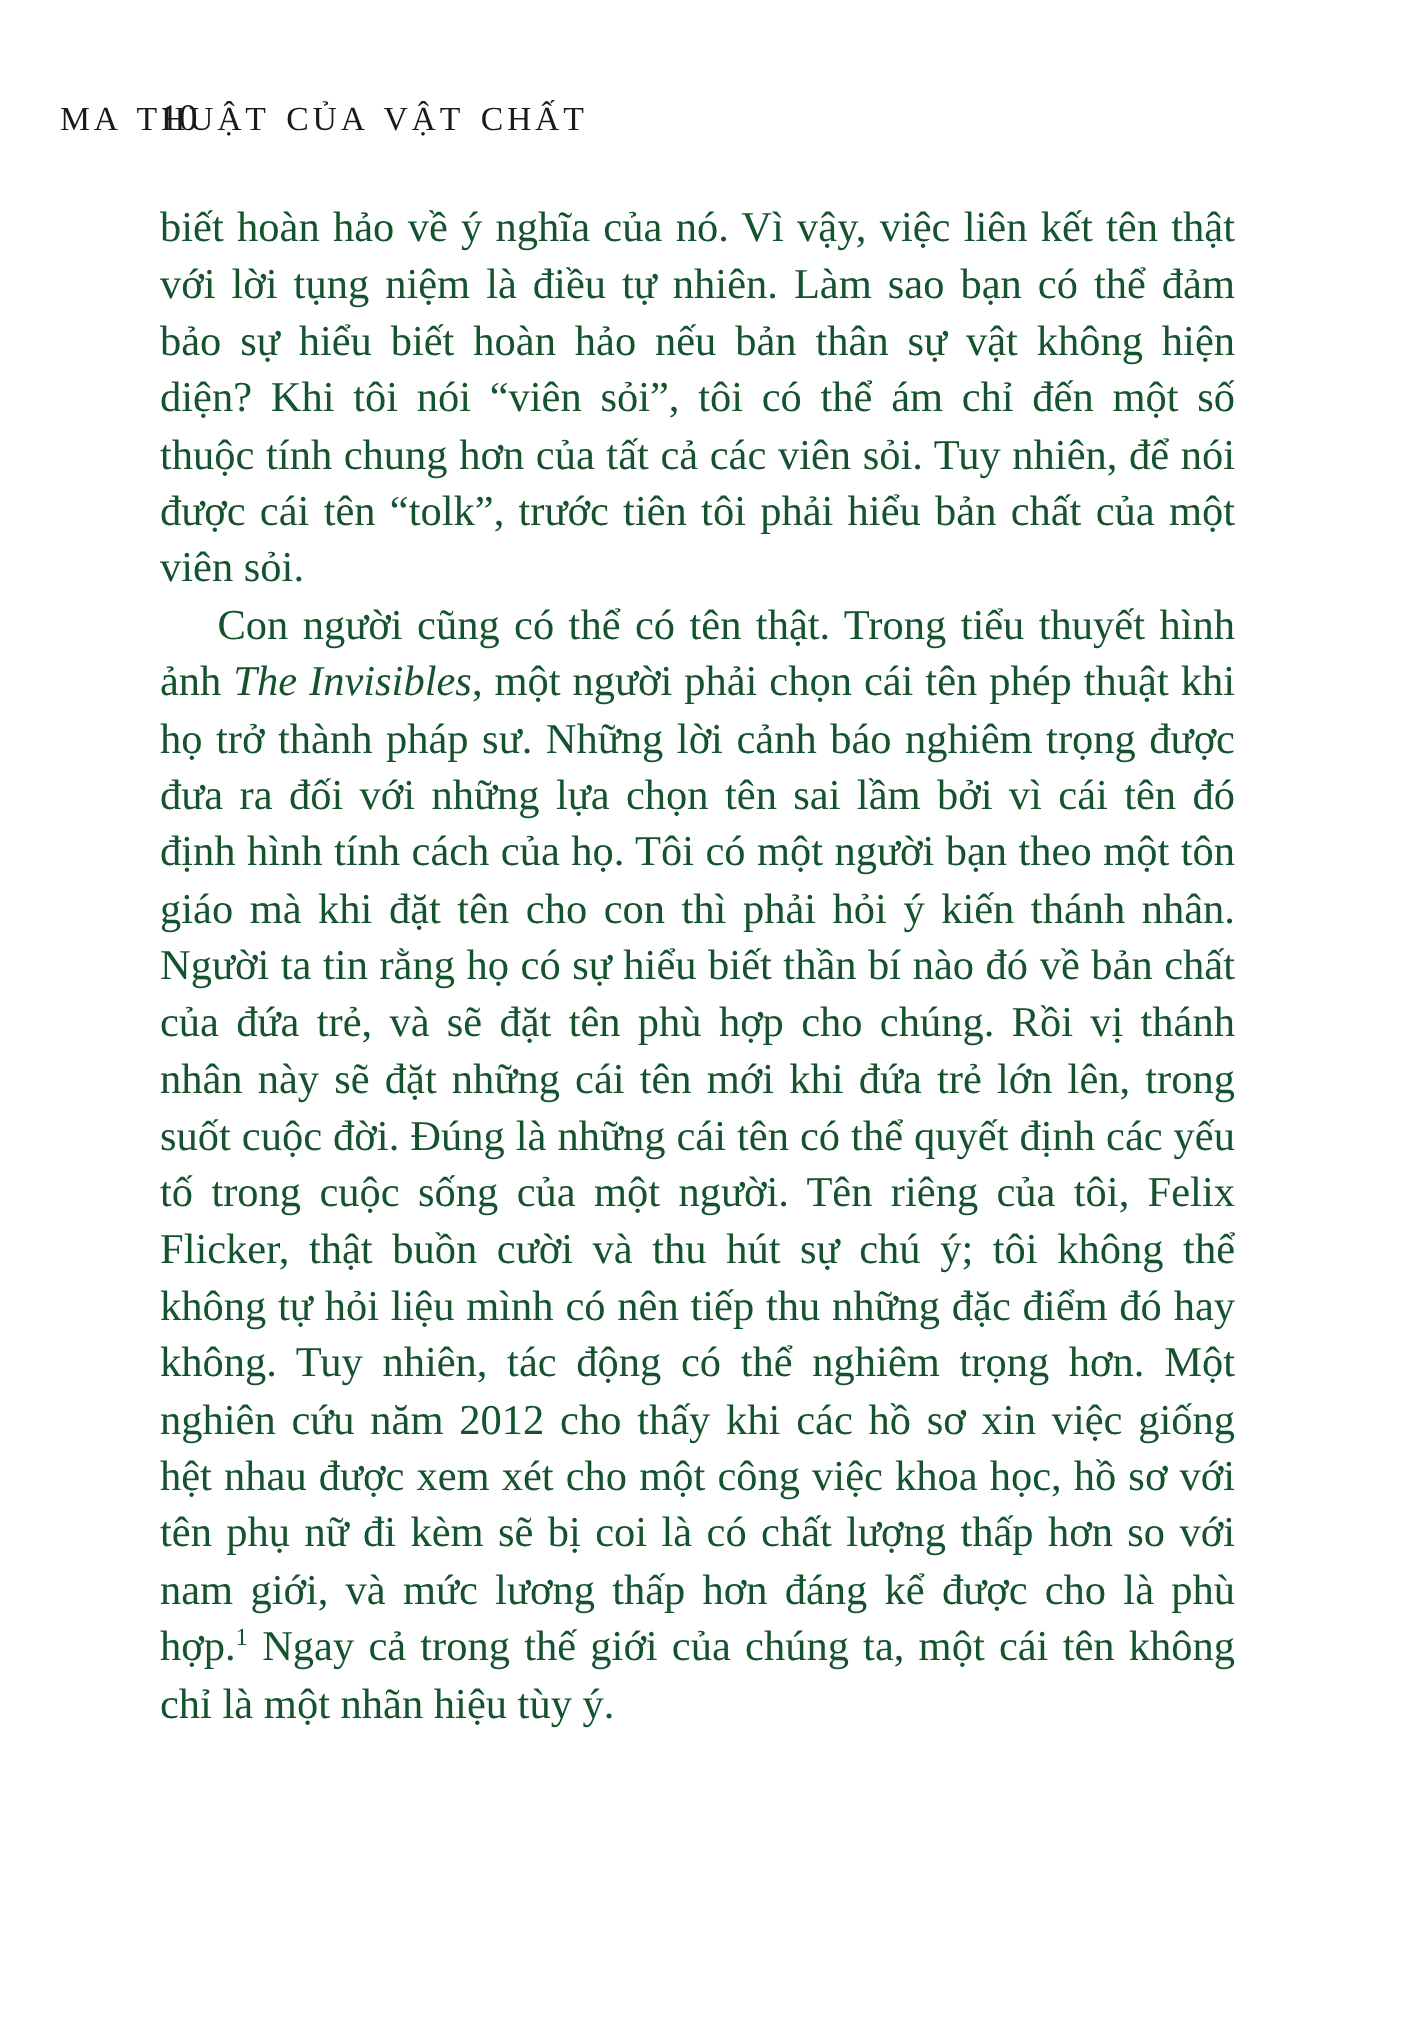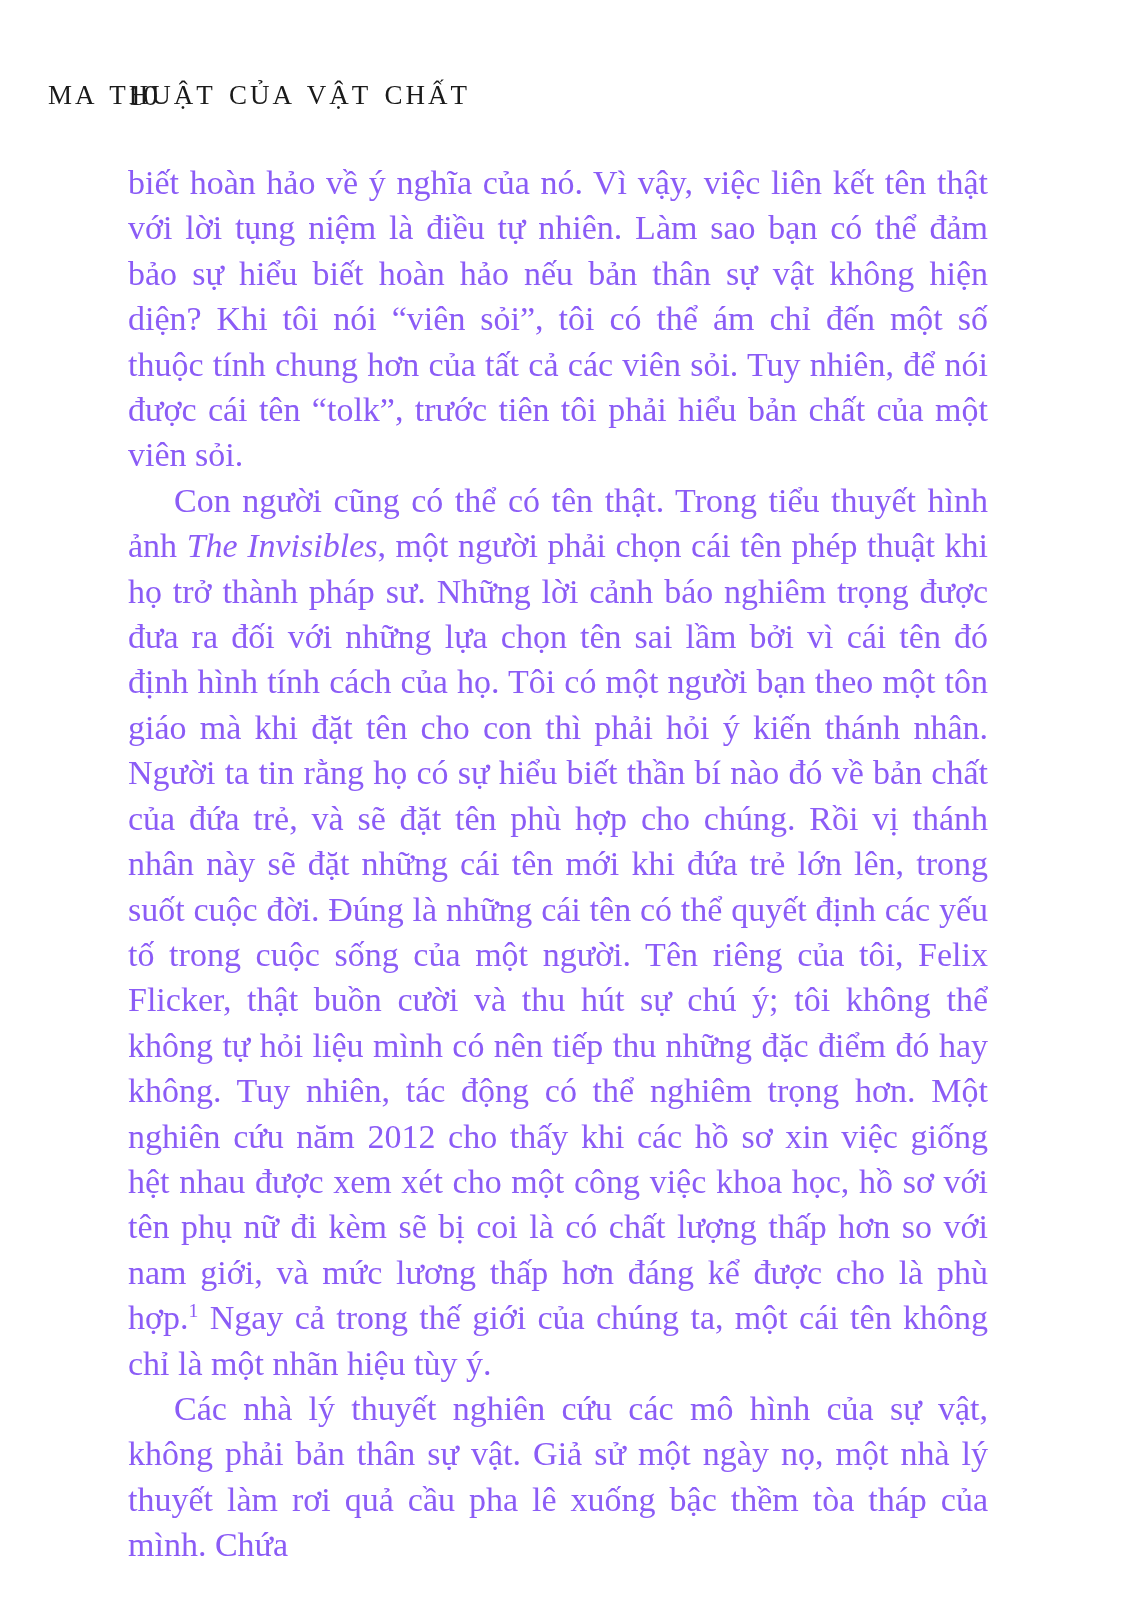--- a/index.html
+++ b/index.html
@@ -42,21 +42,21 @@
     margin-left: 48px;
   }
   .body-text {
     position: absolute;
     top: 160px;
     left: 128px;
     width: 860px;
     font-size: 34px;
     line-height: 45.4px;
     text-align: justify;
-    color: #8b5cf6;
+    color: #14532d;
   }
   .body-text p {
     margin: 0;
     padding: 0;
   }
   .body-text p.indent {
     text-indent: 46px;
   }
   .body-text em {
     font-style: italic;
@@ -72,15 +72,14 @@
 <body>
 
 <div class="page">
   <div class="header">
     <span class="page-num">10</span>
     <span class="running-title">MA THUẬT CỦA VẬT CHẤT</span>
   </div>
   <div class="body-text" id="paragraphs">
       <p class=""><span>biết hoàn hảo về ý nghĩa của nó. Vì vậy, việc liên kết tên thật với lời tụng niệm là điều tự nhiên. Làm sao bạn có thể đảm bảo sự hiểu biết hoàn hảo nếu bản thân sự vật không hiện diện? Khi tôi nói “viên sỏi”, tôi có thể ám chỉ đến một số thuộc tính chung hơn của tất cả các viên sỏi. Tuy nhiên, để nói được cái tên “tolk”, trước tiên tôi phải hiểu bản chất của một viên sỏi.</span></p>
       <p class="indent"><span>Con người cũng có thể có tên thật. Trong tiểu thuyết hình ảnh </span><em>The Invisibles</em><span>, một người phải chọn cái tên phép thuật khi họ trở thành pháp sư. Những lời cảnh báo nghiêm trọng được đưa ra đối với những lựa chọn tên sai lầm bởi vì cái tên đó định hình tính cách của họ. Tôi có một người bạn theo một tôn giáo mà khi đặt tên cho con thì phải hỏi ý kiến thánh nhân. Người ta tin rằng họ có sự hiểu biết thần bí nào đó về bản chất của đứa trẻ, và sẽ đặt tên phù hợp cho chúng. Rồi vị thánh nhân này sẽ đặt những cái tên mới khi đứa trẻ lớn lên, trong suốt cuộc đời. Đúng là những cái tên có thể quyết định các yếu tố trong cuộc sống của một người. Tên riêng của tôi, Felix Flicker, thật buồn cười và thu hút sự chú ý; tôi không thể không tự hỏi liệu mình có nên tiếp thu những đặc điểm đó hay không. Tuy nhiên, tác động có thể nghiêm trọng hơn. Một nghiên cứu năm 2012 cho thấy khi các hồ sơ xin việc giống hệt nhau được xem xét cho một công việc khoa học, hồ sơ với tên phụ nữ đi kèm sẽ bị coi là có chất lượng thấp hơn so với nam giới, và mức lương thấp hơn đáng kể được cho là phù hợp.</span><sup>1</sup><span> Ngay cả trong thế giới của chúng ta, một cái tên không chỉ là một nhãn hiệu tùy ý.</span></p>
-      <p class="indent"><span>Các nhà lý thuyết nghiên cứu các mô hình của sự vật, không phải bản thân sự vật. Giả sử một ngày nọ, một nhà lý thuyết làm rơi quả cầu pha lê xuống bậc thềm tòa tháp của mình. Chứa</span></p>
     </div>
 </div>
 
 </body></html>

